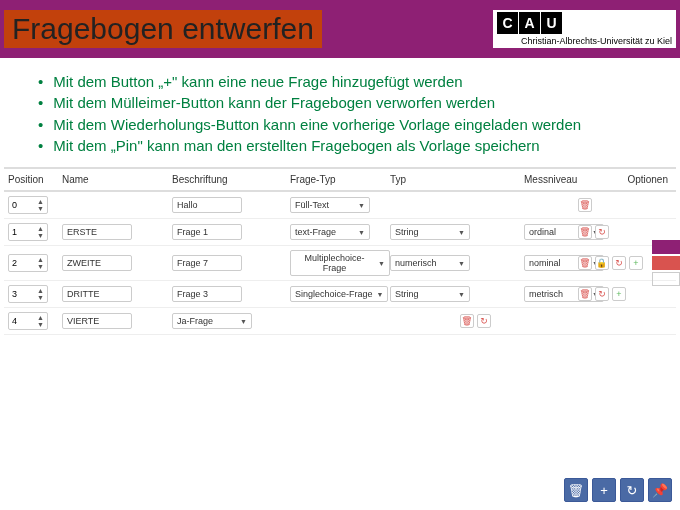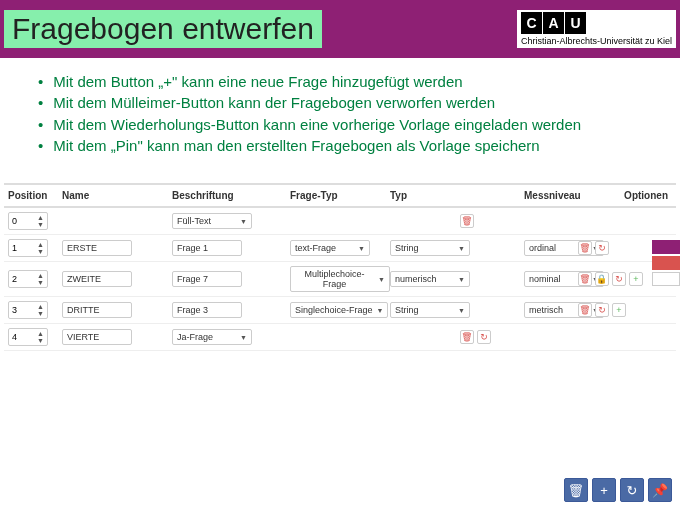--- a/index.html
+++ b/index.html
@@ -1,28 +1,28 @@
 <!DOCTYPE html>
 <html><head>
 <meta charset="utf-8">
 <style>
   * { margin: 0; padding: 0; box-sizing: border-box; }
   body { font-family: Arial, sans-serif; width: 680px; height: 510px; background: #fff; overflow: hidden; }
   .header { background: #8e2074; height: 58px; display: flex; align-items: center; justify-content: space-between; padding: 0 0 0 4px; }
-  .title-box { background: #86efac; padding: 2px 8px; font-size: 30px; color: #222; }
+  .title-box { background: #c2410c; padding: 2px 8px; font-size: 30px; color: #222; }
   .logo-area { background: #fff; padding: 2px 4px; margin-right: 4px; }
   .logo-top { display: flex; gap: 0; margin-bottom: 2px; }
   .logo-cell { width: 22px; height: 22px; background: #000; color: #fff; display: flex; align-items: center; justify-content: center; font-size: 14px; font-weight: bold; border-right: 1px solid #fff; }
-  .logo-sub { font-size: 9px; color: #000; }
+  .logo-sub { font-size: 9px; color: #000; margin-left: 24px; }
   .content { padding: 14px 20px 10px 38px; }
   ul { list-style: none; }
   li { color: #008040; font-size: 15px; line-height: 1.35; margin-bottom: 1px; display: flex; }
   li .bullet { margin-right: 10px; flex-shrink: 0; }
   .table-area { padding: 0 4px; font-size: 10px; }
-  .thead { display: flex; font-weight: bold; border-top: 2px solid #ddd; border-bottom: 2px solid #ddd; padding: 5px 0; color: #333; margin-top: 16px; }
+  .thead { display: flex; font-weight: normal; border-top: 2px solid #ddd; border-bottom: 2px solid #ddd; padding: 5px 0; color: #333; }
   .trow { display: flex; align-items: center; border-bottom: 1px solid #eee; padding: 4px 0; }
   .c-pos { width: 58px; padding-left: 4px; }
   .c-name { width: 110px; }
   .c-besch { width: 118px; }
   .c-ftyp { width: 100px; }
   .c-typ { width: 98px; }
   .c-mess { width: 90px; padding-left: 36px; }
   .c-opt { width: 90px; text-align: right; }
   .num-input { width: 40px; border: 1px solid #ccc; border-radius: 2px; padding: 1px 3px; font-size: 9px; background: #fff; display: inline-flex; justify-content: space-between; align-items: center; }
   .num-input .stepper { font-size: 7px; line-height: 1; color: #555; }
@@ -89,20 +89,21 @@
     <div class="c-mess">Messniveau</div>
     <div class="c-opt">Optionen</div>
   </div>
   <div id="tbody">
       <div class="trow">
         <div class="c-pos"><span class="num-input">
             <span>0</span>
             <span class="stepper">▲<br>▼</span>
           </span></div>
         <div class="c-name"></div>
+        <div class="c-besch"><span class="txt-input">Hallo</span></div>
         <div class="c-ftyp"><span class="sel">
             <span>Füll-Text</span>
             <span class="caret">▼</span>
           </span></div>
         <div class="c-typ"></div>
         <div class="c-mess"></div>
         <div class="c-opt">
           <div class="opt-btns">
             <div class="opt-btn ic-trash">🗑</div>
           </div>

